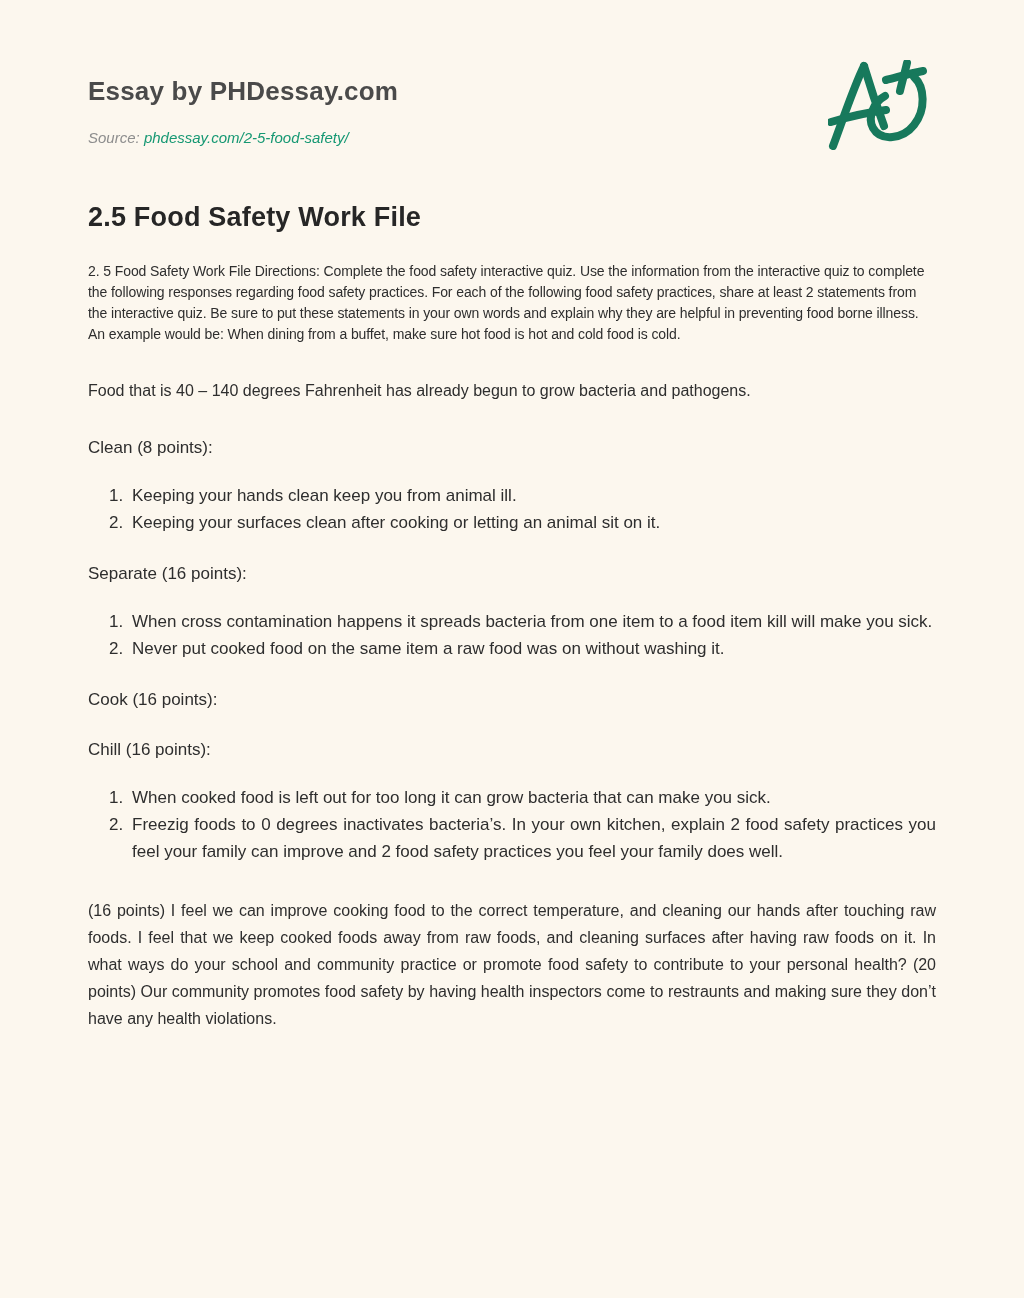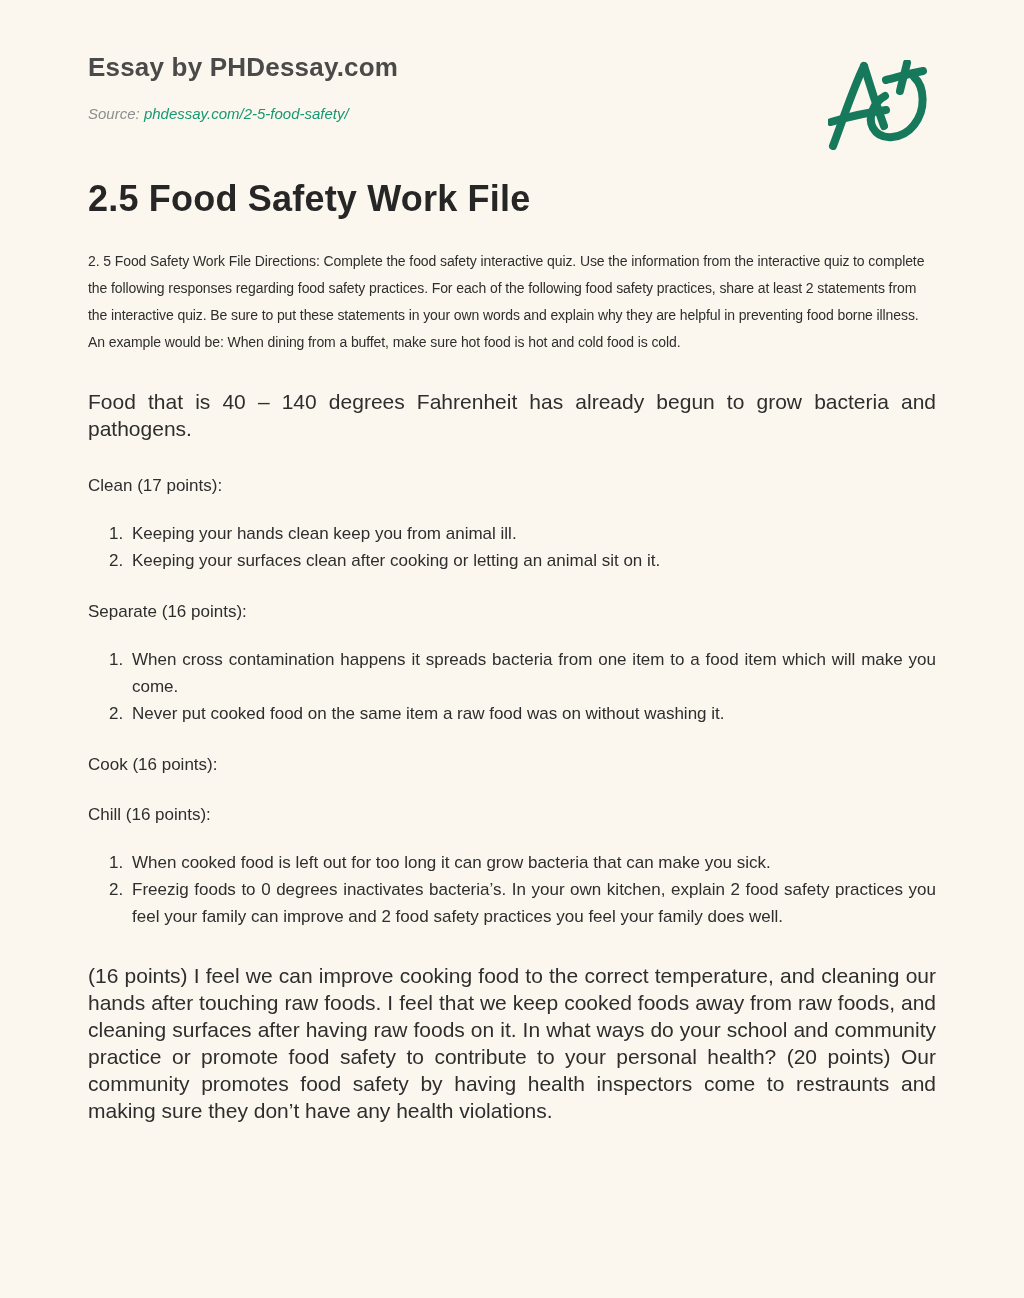--- a/index.html
+++ b/index.html
@@ -18,21 +18,21 @@
     height: 1298px;
     background: var(--background);
     font-family: "Liberation Sans", sans-serif;
     color: var(--body-color);
     overflow: hidden;
   }
   .page {
     position: relative;
     width: 1024px;
     height: 940px;
-    padding: 52px 88px 40px 88px;
+    padding: 76px 88px 40px 88px;
   }
   .site-title {
     margin: 0 0 22px 0;
     font-size: 26px;
     font-weight: 700;
     color: var(--header-color);
     letter-spacing: 0.2px;
   }
   .source-line {
     margin: 0 0 56px 0;
@@ -48,35 +48,35 @@
   .logo {
     position: absolute;
     top: 60px;
     right: 96px;
     width: 100px;
     height: 90px;
   }
   .logo svg { width: 100%; height: 100%; }
   .essay-title {
     margin: 0 0 28px 0;
-    font-size: 36px;
+    font-size: 27px;
     font-weight: 700;
     color: var(--title-color);
     letter-spacing: 0.2px;
   }
   .directions {
     margin: 0 0 26px 0;
     font-size: 14px;
-    line-height: 27px;
+    line-height: 21px;
     color: var(--body-color);
     letter-spacing: -0.1px;
   }
   .body-para {
     margin: 32px 0;
-    font-size: 21px;
+    font-size: 16px;
     line-height: 27px;
     text-align: justify;
   }
   .section-heading {
     margin: 26px 0 22px 0;
     font-size: 17px;
     line-height: 24px;
   }
   ol.points-list {
     margin: 22px 0 26px 0;
@@ -110,29 +110,29 @@
     </div>
   </header>
 
   <main>
     <h2 class="essay-title">2.5 Food Safety Work File</h2>
 
     <p class="directions">2. 5 Food Safety Work File Directions: Complete the food safety interactive quiz. Use the information from the interactive quiz to complete the following responses regarding food safety practices. For each of the following food safety practices, share at least 2 statements from the interactive quiz. Be sure to put these statements in your own words and explain why they are helpful in preventing food borne illness. An example would be: When dining from a buffet, make sure hot food is hot and cold food is cold.</p>
 
     <p class="body-para">Food that is 40 – 140 degrees Fahrenheit has already begun to grow bacteria and pathogens.</p>
 
-    <p class="section-heading">Clean (17 points):</p>
+    <p class="section-heading">Clean (8 points):</p>
     <ol class="points-list">
       <li>Keeping your hands clean keep you from animal ill.</li>
       <li>Keeping your surfaces clean after cooking or letting an animal sit on it.</li>
     </ol>
 
     <p class="section-heading">Separate (16 points):</p>
     <ol class="points-list">
-      <li>When cross contamination happens it spreads bacteria from one item to a food item which will make you come.</li>
+      <li>When cross contamination happens it spreads bacteria from one item to a food item kill will make you sick.</li>
       <li>Never put cooked food on the same item a raw food was on without washing it.</li>
     </ol>
 
     <p class="section-heading">Cook (16 points):</p>
 
     <p class="section-heading">Chill (16 points):</p>
     <ol class="points-list">
       <li>When cooked food is left out for too long it can grow bacteria that can make you sick.</li>
       <li>Freezig foods to 0 degrees inactivates bacteria’s. In your own kitchen, explain 2 food safety practices you feel your family can improve and 2 food safety practices you feel your family does well.</li>
     </ol>

